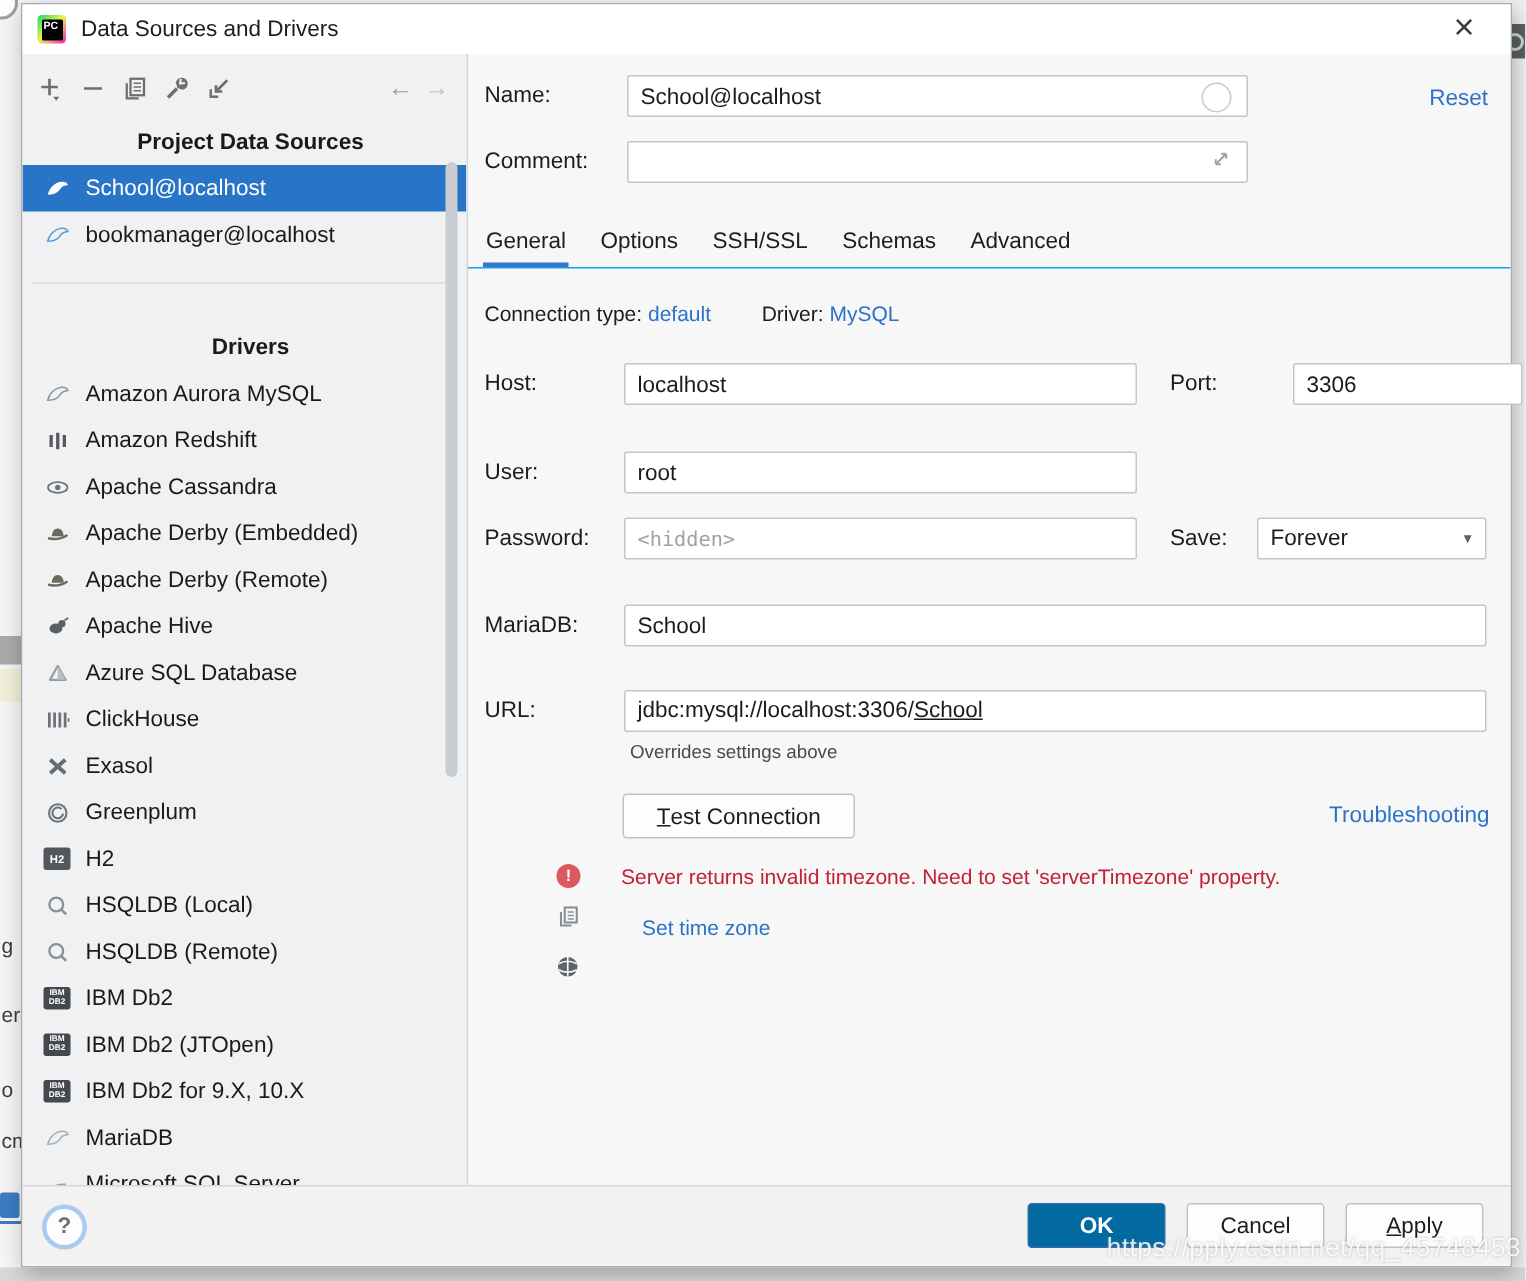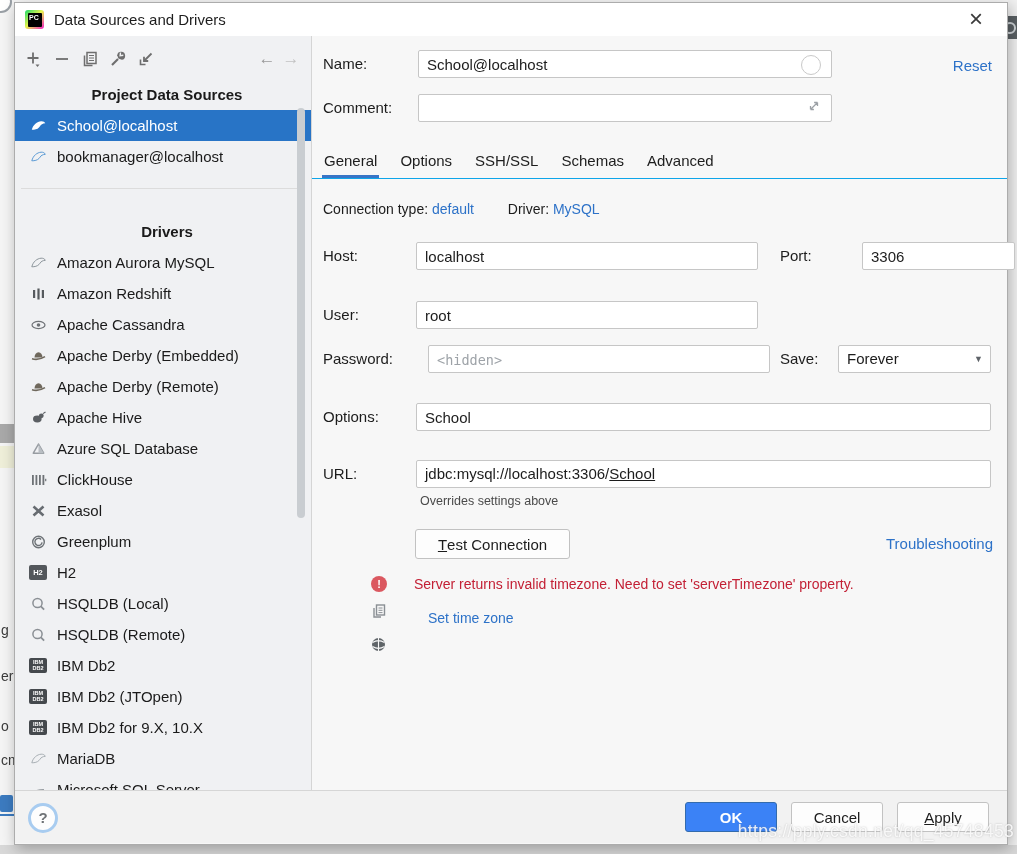--- a/index.html
+++ b/index.html
@@ -71,21 +71,21 @@
   .tz-link{position:absolute;left:116px;top:574px;font-size:14px;color:#2D72C8;cursor:pointer;}
   .globe-ic{position:absolute;left:58px;top:600px;width:17px;height:17px;}
   .url-field{position:absolute;left:104px;top:424px;width:557px;height:26px;border:1px solid #C6C6C6;background:#fff;border-radius:2px;font-size:15px;color:#1C1C1C;line-height:26px;padding:0 8px;white-space:nowrap;overflow:hidden;}
   .url-field .ul{text-decoration:underline;}
   .save-box{position:absolute;left:526px;top:309px;width:135px;height:26px;border:1px solid #C6C6C6;background:#fff;border-radius:2px;font-size:15px;color:#1C1C1C;line-height:26px;padding:0 8px;cursor:pointer;}
   .save-box .car{position:absolute;right:7px;top:0;font-size:9px;color:#5E6368;}
 
   
   .footer{position:absolute;left:0;top:787px;width:992px;height:53px;border-top:1px solid #D6D6D6;background:#F2F2F2;box-sizing:border-box;display:flex;align-items:center;justify-content:flex-end;padding-right:18px;gap:14px;}
   .footer .btn{width:90px;}
-  .btn.primary{background:#3b82f6;border-color:#336BAD;color:#fff;font-weight:600;}
+  .btn.primary{background:#0369a1;border-color:#336BAD;color:#fff;font-weight:600;}
   .help-btn{position:absolute;left:13px;top:12px;width:24px;height:24px;border-radius:50%;background:#FDFDFD;border:3px solid #A8CCF0;color:#6E7276;font-size:15px;font-weight:bold;text-align:center;line-height:24px;cursor:pointer;}
 
   .watermark{position:absolute;right:3px;top:821px;font-size:17.5px;letter-spacing:.3px;color:rgba(255,255,255,.85);text-shadow:0 0 2px rgba(140,140,140,.55);z-index:50;pointer-events:none;}
 </style>
 </head>
 <body>
 
 <div id="stage">
 
   <div class="left-strip">
@@ -395,28 +395,28 @@
 
       <span class="flabel" style="left:11px;top:206px">Host:</span>
       <input class="fi" style="left: 104px; top: 206px; width: 324px;" value="localhost">
       <span class="flabel" style="left:468px;top:206px">Port:</span>
       <input class="fi" style="left: 526px; top: 206px; width: 135px; margin-left: 24px;" value="3306">
 
       <span class="flabel" style="left:11px;top:265px">User:</span>
       <input class="fi" style="left: 104px; top: 265px; width: 324px;" value="root">
 
       <span class="flabel" style="left:11px;top:309px">Password:</span>
-      <input class="fi" style="left: 116px; top: 309px; width: 324px;" placeholder="&lt;hidden&gt;">
+      <input class="fi" style="left: 104px; top: 309px; width: 324px;" placeholder="&lt;hidden&gt;">
       <span class="flabel" style="left:468px;top:309px">Save:</span>
       <div class="save-box">
         <span>Forever</span>
         <span class="car">▼</span>
       </div>
 
-      <span class="flabel" style="left:11px;top:367px">Options:</span>
+      <span class="flabel" style="left:11px;top:367px">MariaDB:</span>
       <input class="fi" style="left: 104px; top: 367px; width: 557px;" value="School">
 
       <span class="flabel" style="left:11px;top:424px">URL:</span>
       <div class="url-field"><span>jdbc:mysql://localhost:3306/</span><span class="ul">School</span></div>
       <div class="hint">Overrides settings above</div>
 
       <div class="btn test-btn"><u>T</u>est Connection</div>
       <span class="ts-link">Troubleshooting</span>
 
       <span class="err-ic">!</span>

